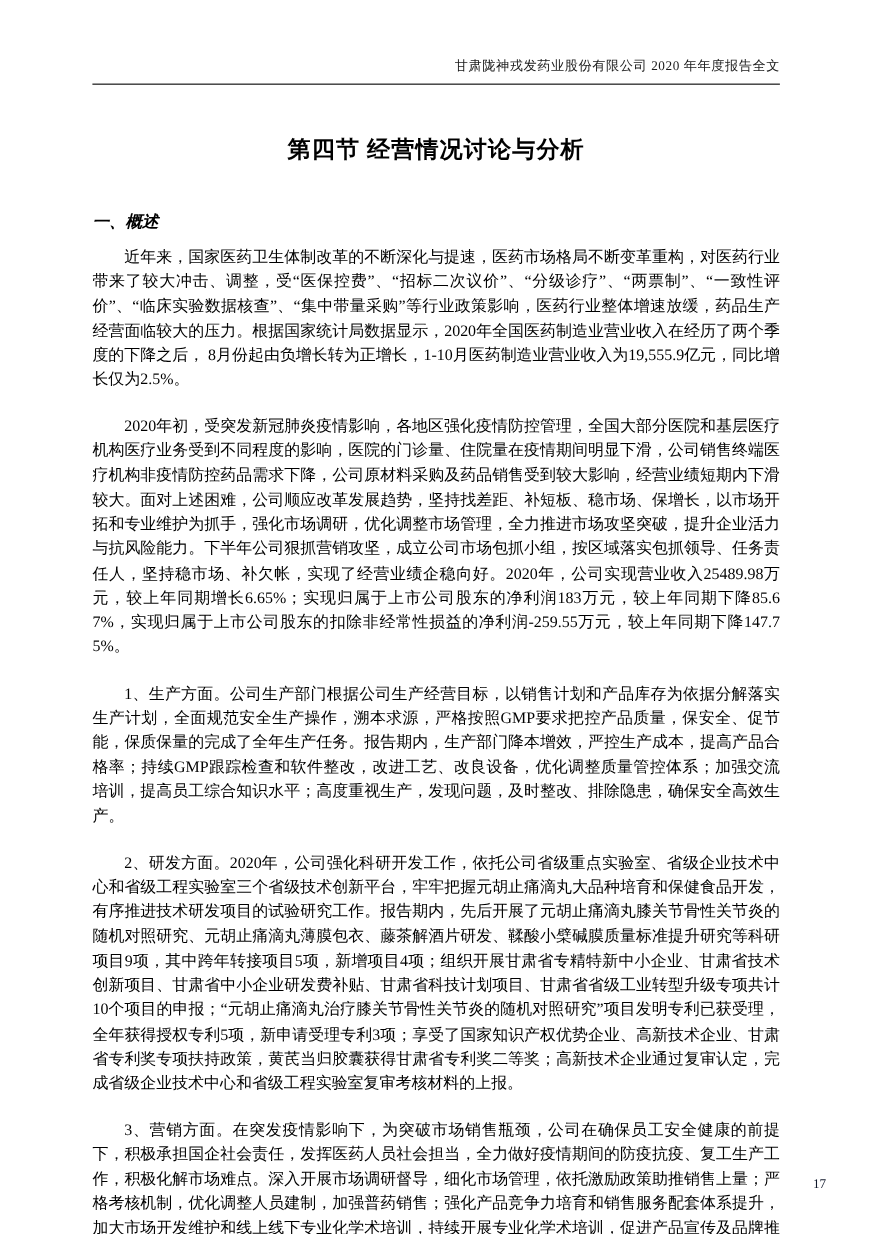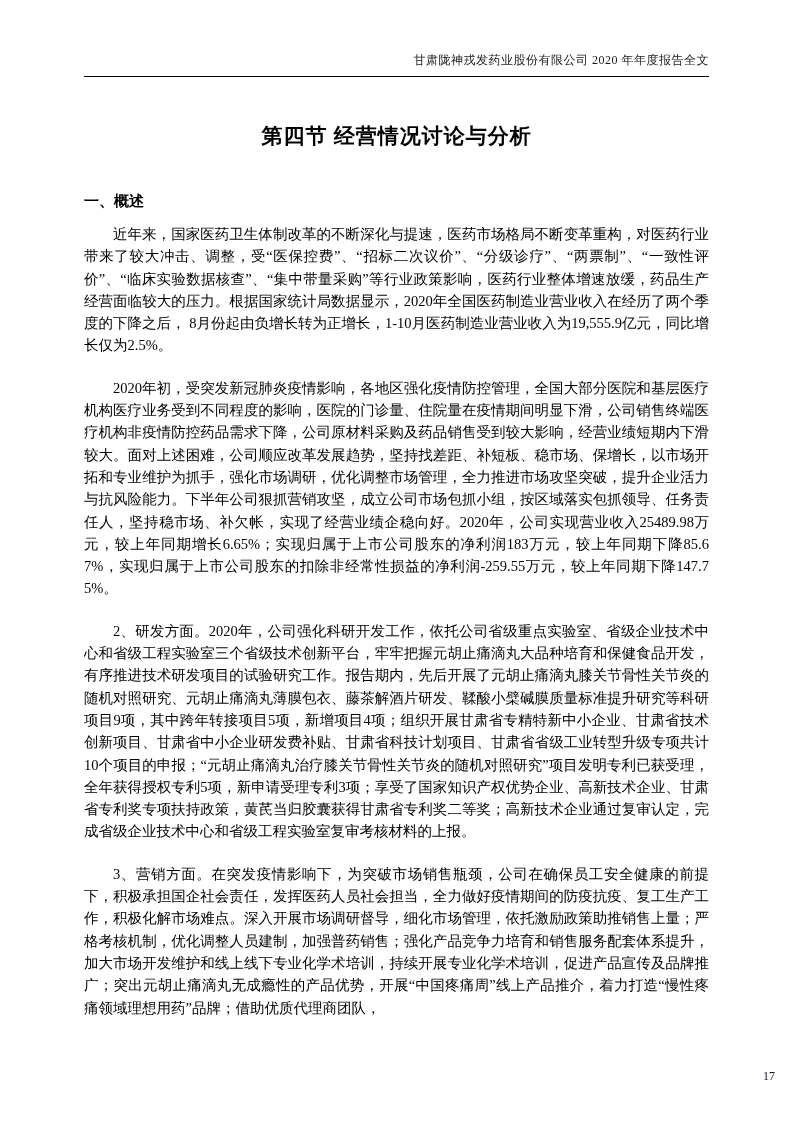--- a/index.html
+++ b/index.html
@@ -36,33 +36,34 @@
     margin: 46px 0 0 0;
     text-align: center;
     font-size: 21px;
     font-weight: bold;
     letter-spacing: 1px;
   }
   .section-heading {
     margin: 42px 0 0 0;
     font-size: 15px;
     font-weight: bold;
+    font-style: italic;
   }
   .para {
     margin: 20px 0 0 0;
     font-size: 14.5px;
     line-height: 22.3px;
     text-align: justify;
     text-indent: 2em;
     word-break: break-all;
   }
   .para.first { margin-top: 12px; }
   .page-number {
     position: absolute;
-    right: 18px;
+    right: 42px;
     bottom: 38px;
     font-size: 12px;
     color: #0f172a;
   }
 </style>
 </head>
 <body>
 
 <div class="page">
 
@@ -74,20 +75,21 @@
 
     <h1 class="doc-title">第四节 经营情况讨论与分析</h1>
 
     <h2 class="section-heading">一、概述</h2>
 
     <p class="para first">近年来，国家医药卫生体制改革的不断深化与提速，医药市场格局不断变革重构，对医药行业带来了较大冲击、调整，受“医保控费”、“招标二次议价”、“分级诊疗”、“两票制”、“一致性评价”、“临床实验数据核查”、“集中带量采购”等行业政策影响，医药行业整体增速放缓，药品生产经营面临较大的压力。根据国家统计局数据显示，2020年全国医药制造业营业收入在经历了两个季度的下降之后， 8月份起由负增长转为正增长，1-10月医药制造业营业收入为19,555.9亿元，同比增长仅为2.5%。</p>
 
     <p class="para">2020年初，受突发新冠肺炎疫情影响，各地区强化疫情防控管理，全国大部分医院和基层医疗机构医疗业务受到不同程度的影响，医院的门诊量、住院量在疫情期间明显下滑，公司销售终端医疗机构非疫情防控药品需求下降，公司原材料采购及药品销售受到较大影响，经营业绩短期内下滑较大。面对上述困难，公司顺应改革发展趋势，坚持找差距、补短板、稳市场、保增长，以市场开拓和专业维护为抓手，强化市场调研，优化调整市场管理，全力推进市场攻坚突破，提升企业活力与抗风险能力。下半年公司狠抓营销攻坚，成立公司市场包抓小组，按区域落实包抓领导、任务责任人，坚持稳市场、补欠帐，实现了经营业绩企稳向好。2020年，公司实现营业收入25489.98万元，较上年同期增长6.65%；实现归属于上市公司股东的净利润183万元，较上年同期下降85.67%，实现归属于上市公司股东的扣除非经常性损益的净利润-259.55万元，较上年同期下降147.75%。</p>
 
 
+    <p class="para">1、生产方面。公司生产部门根据公司生产经营目标，以销售计划和产品库存为依据分解落实生产计划，全面规范安全生产操作，溯本求源，严格按照GMP要求把控产品质量，保安全、促节能，保质保量的完成了全年生产任务。报告期内，生产部门降本增效，严控生产成本，提高产品合格率；持续GMP跟踪检查和软件整改，改进工艺、改良设备，优化调整质量管控体系；加强交流培训，提高员工综合知识水平；高度重视生产，发现问题，及时整改、排除隐患，确保安全高效生产。</p>
 
     <p class="para">2、研发方面。2020年，公司强化科研开发工作，依托公司省级重点实验室、省级企业技术中心和省级工程实验室三个省级技术创新平台，牢牢把握元胡止痛滴丸大品种培育和保健食品开发，有序推进技术研发项目的试验研究工作。报告期内，先后开展了元胡止痛滴丸膝关节骨性关节炎的随机对照研究、元胡止痛滴丸薄膜包衣、藤茶解酒片研发、鞣酸小檗碱膜质量标准提升研究等科研项目9项，其中跨年转接项目5项，新增项目4项；组织开展甘肃省专精特新中小企业、甘肃省技术创新项目、甘肃省中小企业研发费补贴、甘肃省科技计划项目、甘肃省省级工业转型升级专项共计10个项目的申报；“元胡止痛滴丸治疗膝关节骨性关节炎的随机对照研究”项目发明专利已获受理，全年获得授权专利5项，新申请受理专利3项；享受了国家知识产权优势企业、高新技术企业、甘肃省专利奖专项扶持政策，黄芪当归胶囊获得甘肃省专利奖二等奖；高新技术企业通过复审认定，完成省级企业技术中心和省级工程实验室复审考核材料的上报。</p>
 
     <p class="para">3、营销方面。在突发疫情影响下，为突破市场销售瓶颈，公司在确保员工安全健康的前提下，积极承担国企社会责任，发挥医药人员社会担当，全力做好疫情期间的防疫抗疫、复工生产工作，积极化解市场难点。深入开展市场调研督导，细化市场管理，依托激励政策助推销售上量；严格考核机制，优化调整人员建制，加强普药销售；强化产品竞争力培育和销售服务配套体系提升，加大市场开发维护和线上线下专业化学术培训，持续开展专业化学术培训，促进产品宣传及品牌推广；突出元胡止痛滴丸无成瘾性的产品优势，开展“中国疼痛周”线上产品推介，着力打造“慢性疼痛领域理想用药”品牌；借助优质代理商团队，</p>
 
   </div>
 
   <div class="page-number">17</div>
 
 </div>

